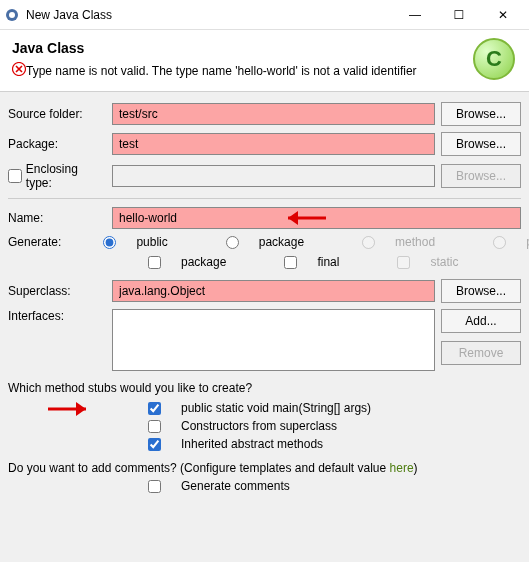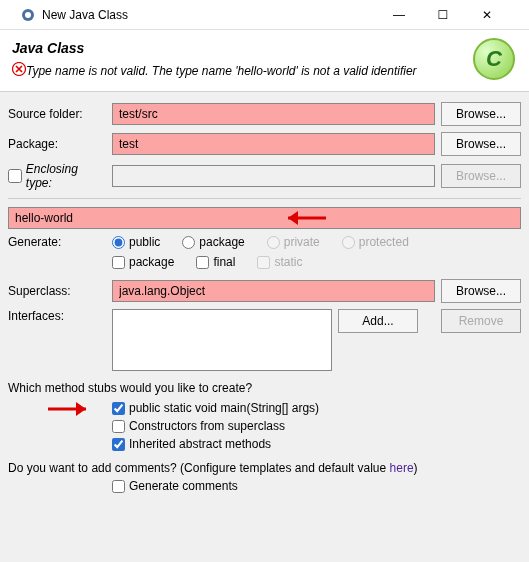--- a/index.html
+++ b/index.html
@@ -1,42 +1,42 @@
 <!DOCTYPE html>
 <html><head>
 <meta charset="utf-8">
 <style>
 * { box-sizing: border-box; margin: 0; padding: 0; }
 body { font-family: "Segoe UI", Tahoma, sans-serif; font-size: 12px; background: #f0f0f0; width: 529px; height: 562px; overflow: hidden; }
-.titlebar { display: flex; align-items: center; height: 30px; background: #fff; border-bottom: 1px solid #e0e0e0; padding: 0 20px; }
+.titlebar { display: flex; align-items: center; height: 30px; background: #fff; border-bottom: 1px solid #e0e0e0; padding: 0 4px; }
 .title-icon { width: 16px; height: 16px; margin-right: 6px; display: inline-flex; align-items: center; justify-content: center; }
 .title-text { flex: 1; font-size: 12px; }
 .winbtn { width: 44px; height: 30px; display: flex; align-items: center; justify-content: center; font-family: sans-serif; }
-.header { padding: 10px 12px 12px 12px; background: #fff; border-bottom: 1px solid #d0d0d0; position: relative; font-style: italic; }
+.header { padding: 10px 12px 12px 12px; background: #fff; border-bottom: 1px solid #d0d0d0; position: relative; }
 .header h2 { font-size: 14px; font-weight: bold; margin-bottom: 6px; }
 .err-row { display: flex; align-items: center; }
 .err-icon { color: #d00; font-weight: bold; }
 .round-icon { position: absolute; right: 14px; top: 8px; width: 42px; height: 42px; border-radius: 50%; background: radial-gradient(circle at 30% 30%, #dfffc8, #8ed24a); border: 2px solid #7fb83a; display: flex; align-items: center; justify-content: center; font-size: 22px; font-weight: bold; color: #2a7a1a; }
 .body { padding: 10px 8px; }
 .row { display: flex; align-items: center; margin-bottom: 6px; gap: 6px; }
 .lbl { width: 98px; font-size: 12px; }
 .txt { flex: 1; height: 22px; border: 1px solid #888; background: #fca5a5; padding: 2px 6px; font-size: 12px; }
 .txt.disabled { background: #f0f0f0; color: #999; }
 .btn { width: 80px; height: 24px; border: 1px solid #999; background: #f5f5f5; font-size: 12px; cursor: pointer; }
 .btn.disabled { color: #aaa; background: #eee; }
 .chk { width: 14px; height: 14px; }
-.chk-lbl { font-size: 12px; margin-right: 0; font-style: italic; }
+.chk-lbl { font-size: 12px; margin-right: 0; }
 .sep { border: none; border-top: 1px solid #ccc; margin: 8px 0; }
 .radio-grp, .chk-grp { display: flex; gap: 22px; align-items: center; flex: 1; }
-.radio-item, .chk-item { display: flex; align-items: center; gap: 4px; }
+.radio-item, .chk-item { display: flex; align-items: center; gap: 20px; margin-left: 36px; }
 .ml { margin-left: 104px; }
-.rc { display: flex; flex-direction: row; gap: 23px; }
+.rc { display: flex; flex-direction: column; gap: 8px; }
 .listarea { flex: 1; height: 62px; border: 1px solid #888; background: #fff; }
 .arrow { position: absolute; pointer-events: none; z-index: 10; }
-.link { color: #4c1d95; cursor: pointer; }
+.link { color: #4d7c0f; cursor: pointer; }
 input[type=radio], input[type=checkbox] { accent-color: #2a6fd0; }
 </style>
 </head>
 <body>
 
 <div class="titlebar">
   <span class="title-icon">
     <svg width="16" height="16" viewBox="0 0 16 16">
         <circle cx="8" cy="8" r="6" fill="#4a6fa5"></circle>
         <circle cx="8" cy="8" r="3" fill="#fff"></circle>
@@ -83,41 +83,42 @@
       <input type="checkbox" class="chk" style="">
       <span class="chk-lbl">Enclosing type:</span>
     </span>
     <input class="txt disabled" disabled="" value="" style="">
     <button class="btn disabled" disabled="">Browse...</button>
   </div>
 
   <hr class="sep">
 
   <div class="row" style="position:relative;">
+    <span class="lbl">Name:</span>
     <input class="txt" value="hello-world" style="">
     <svg class="arrow" style="left:260px;top:-2px;" width="60" height="26" viewBox="0 0 60 26">
         <path d="M58 13 L20 13" stroke="#d00" stroke-width="3"></path>
         <path d="M20 13 L30 6 L30 20 Z" fill="#d00"></path>
       </svg>
   </div>
 
   <div class="row">
     <span class="lbl">Generate:</span>
     <div class="radio-grp">
       <label class="radio-item">
           <input type="radio" name="vis" checked="" style="">
           <span>public</span>
         </label>
       <label class="radio-item">
           <input type="radio" name="vis" style="">
           <span>package</span>
         </label>
       <label class="radio-item" style="color:#aaa;">
           <input type="radio" name="vis" disabled="" style="">
-          <span>private</span>
+          <span>method</span>
         </label>
       <label class="radio-item" style="color:#aaa;">
           <input type="radio" name="vis" disabled="" style="">
           <span>protected</span>
         </label>
     </div>
   </div>
 
   <div class="row">
     <span class="lbl"></span>

